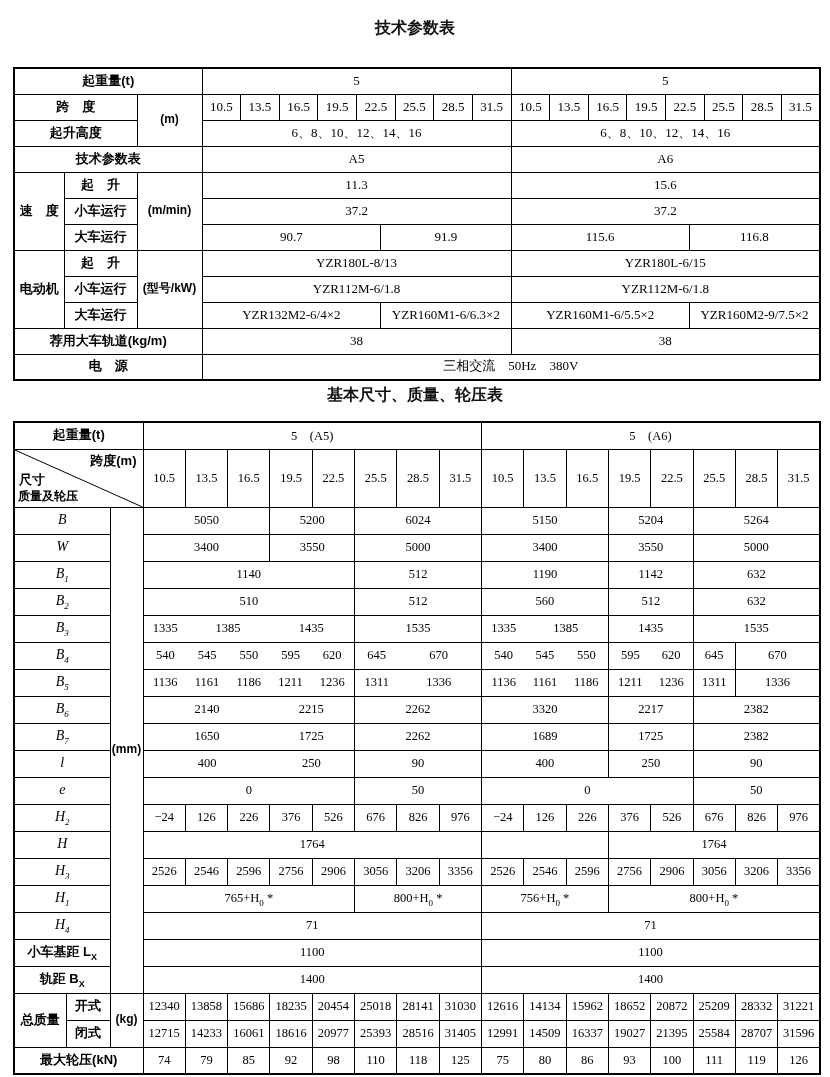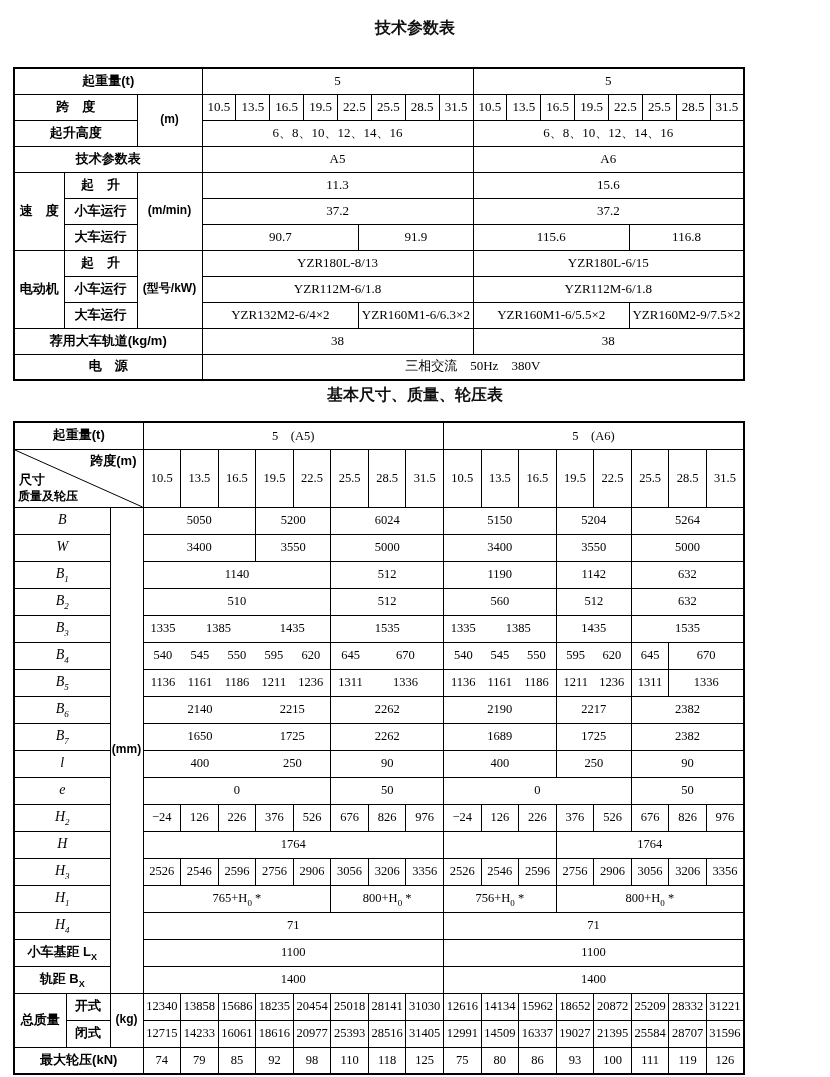--- a/index.html
+++ b/index.html
@@ -8,21 +8,21 @@
     font-family:"Liberation Serif","DejaVu Serif",serif;
     -webkit-font-smoothing:antialiased;
   }
   .title{
     text-align:center;font-weight:bold;font-size:16px;
     font-family:"Liberation Sans","DejaVu Sans",sans-serif;color:#111;
   }
   #title1{padding-top:18px;margin-bottom:28px;}
   #title2{margin-top:4px;margin-bottom:15px;}
   table{
-    border-collapse:collapse;table-layout:fixed;width:732px;margin-left:13px;
+    border-collapse:collapse;table-layout:fixed;width:808px;margin-left:13px;
     border:2px solid #000;
     padding-left:16px;
   }
   td{
     border:1px solid #000;text-align:center;vertical-align:middle;
     padding:0 1px;font-size:13px;overflow:hidden;line-height:1.15;
   }
   #t1 tr{height:26px;}
   #t2 tr{height:27px;}
   #t2 tr.tall{height:58px;}
@@ -376,21 +376,21 @@
       </tr>
       <tr>
         <td colspan="2" class="var">B<sub>6</sub></td>
         <td colspan="5" class="data">
           <div class="multi">
             <span style="flex: 3 1 0%;">2140</span>
             <span style="flex: 2 1 0%;">2215</span>
           </div>
         </td>
         <td colspan="3" class="data">2262</td>
-        <td colspan="3" class="data">2190</td>
+        <td colspan="3" class="data">3320</td>
         <td colspan="2" class="data">2217</td>
         <td colspan="3" class="data">2382</td>
       </tr>
       <tr>
         <td colspan="2" class="var">B<sub>7</sub></td>
         <td colspan="5" class="data">
           <div class="multi">
             <span style="flex: 3 1 0%;">1650</span>
             <span style="flex: 2 1 0%;">1725</span>
           </div>

